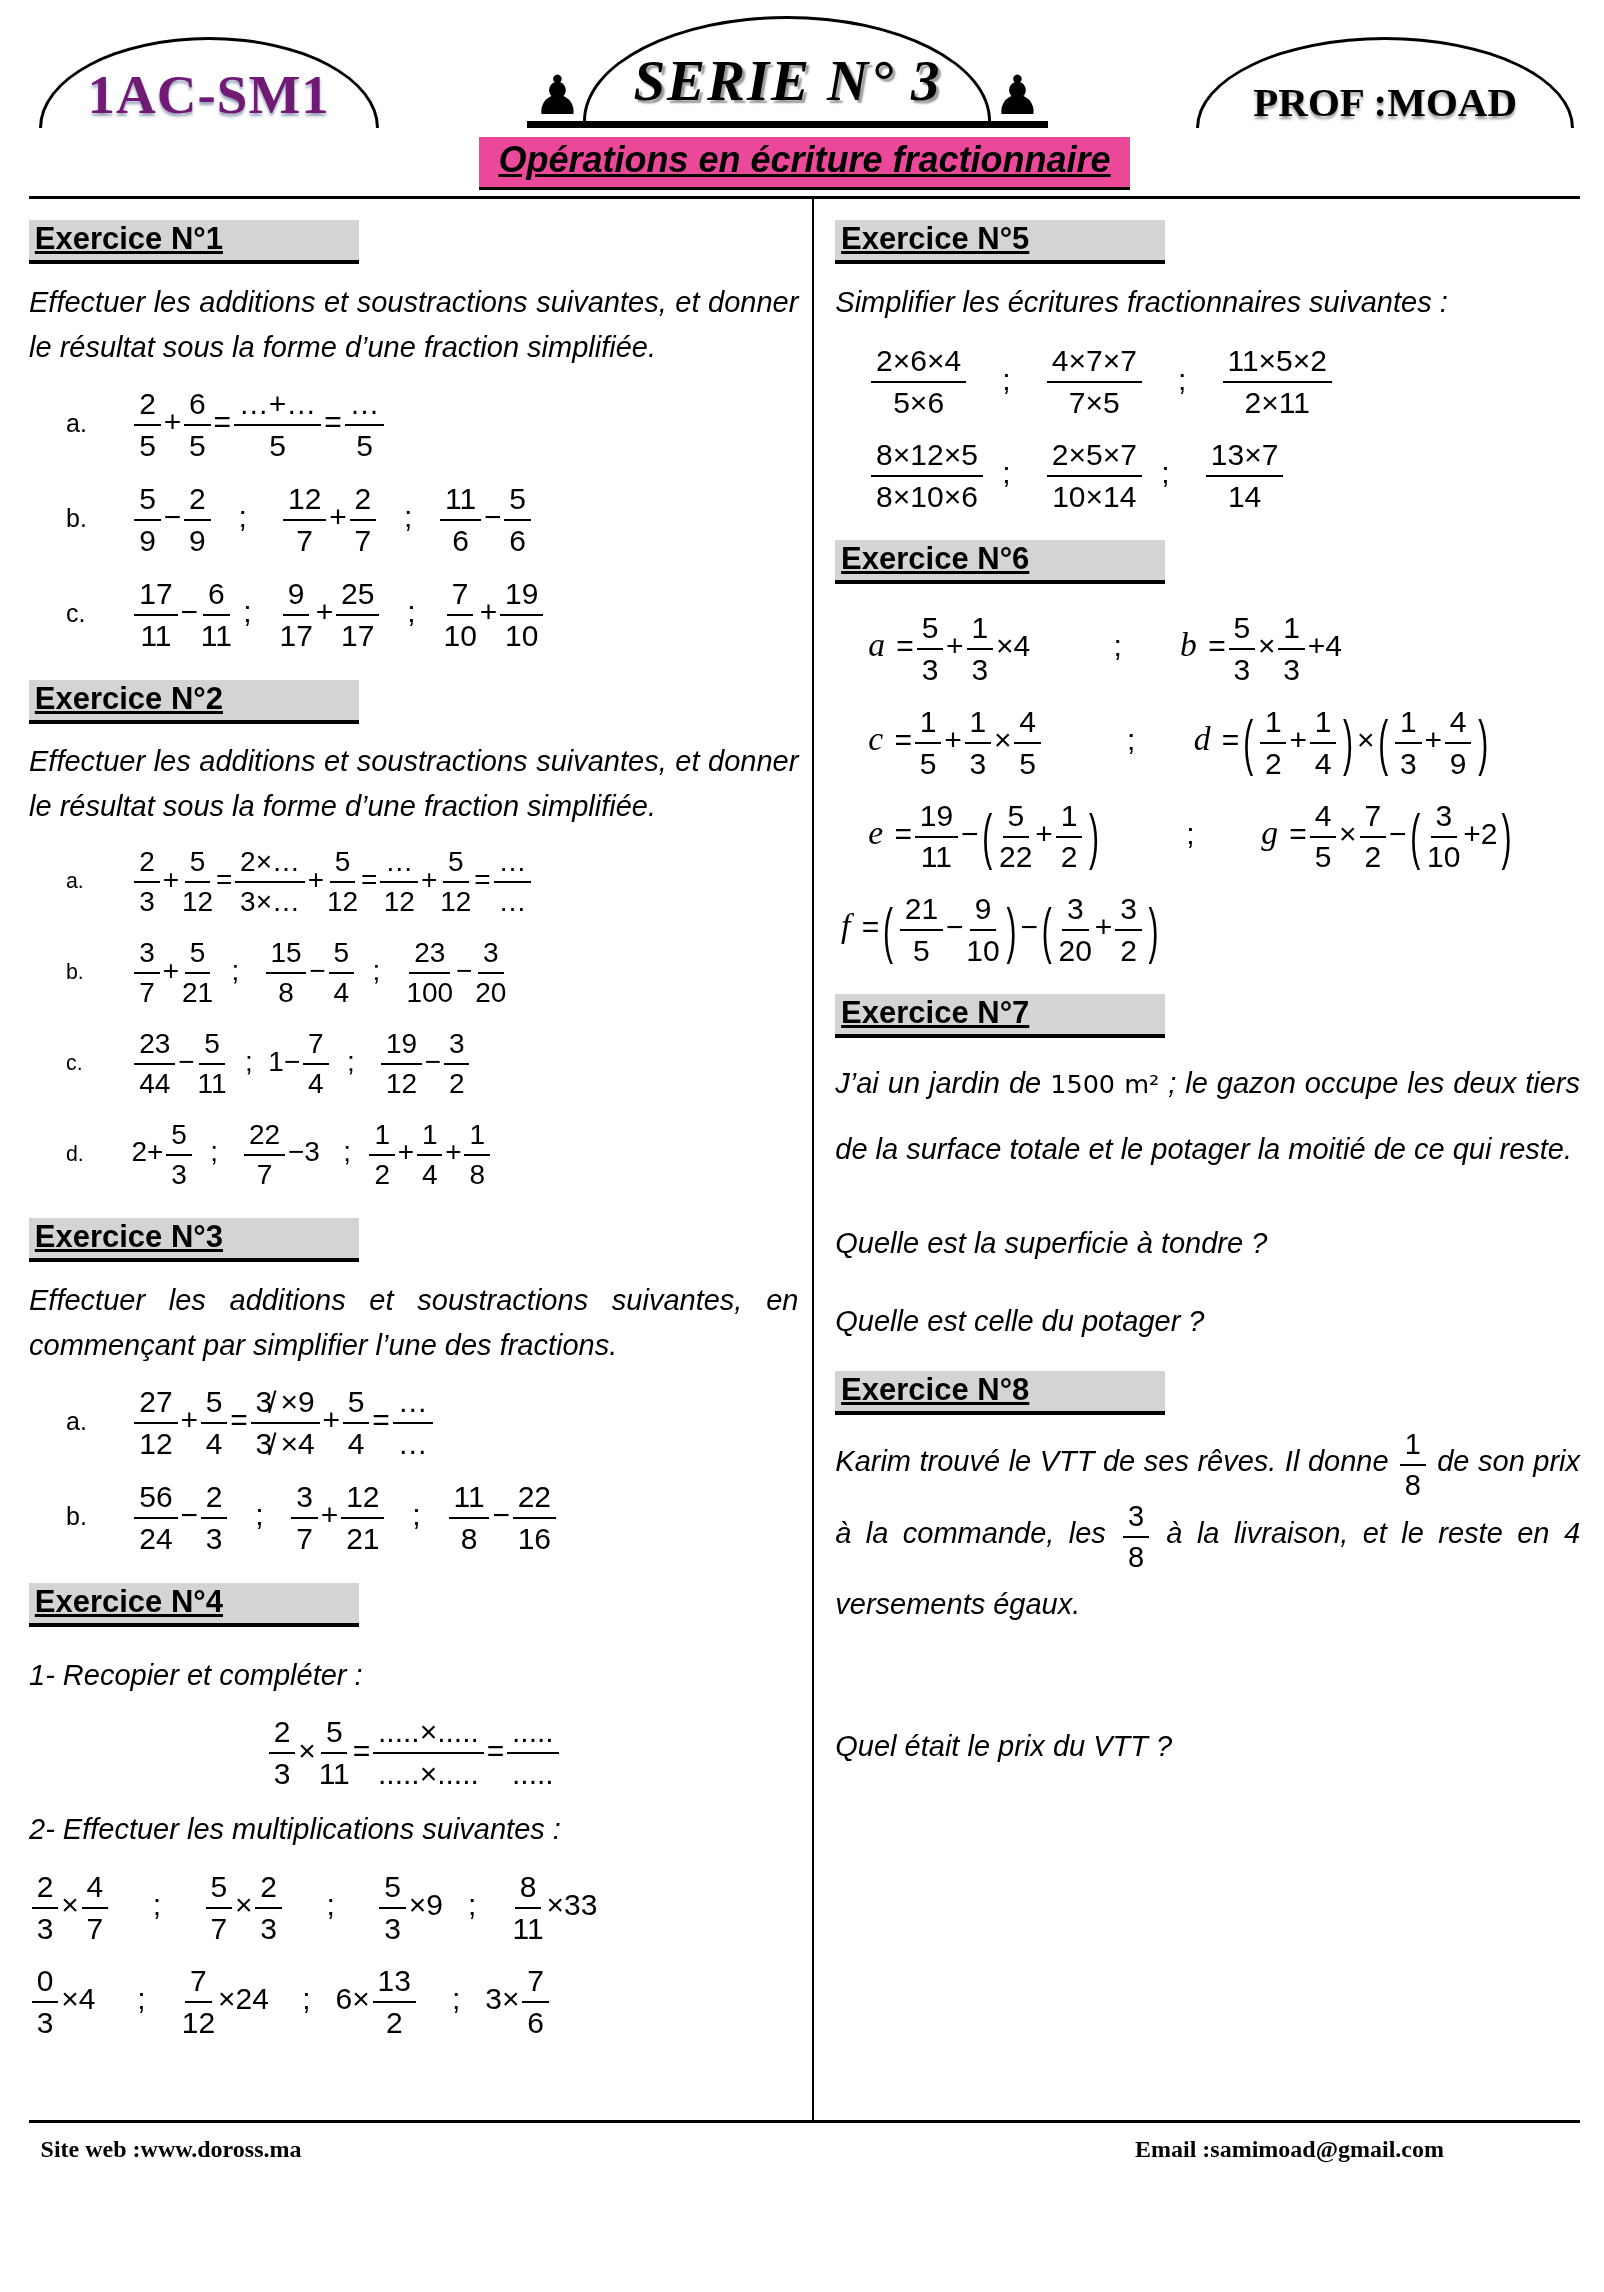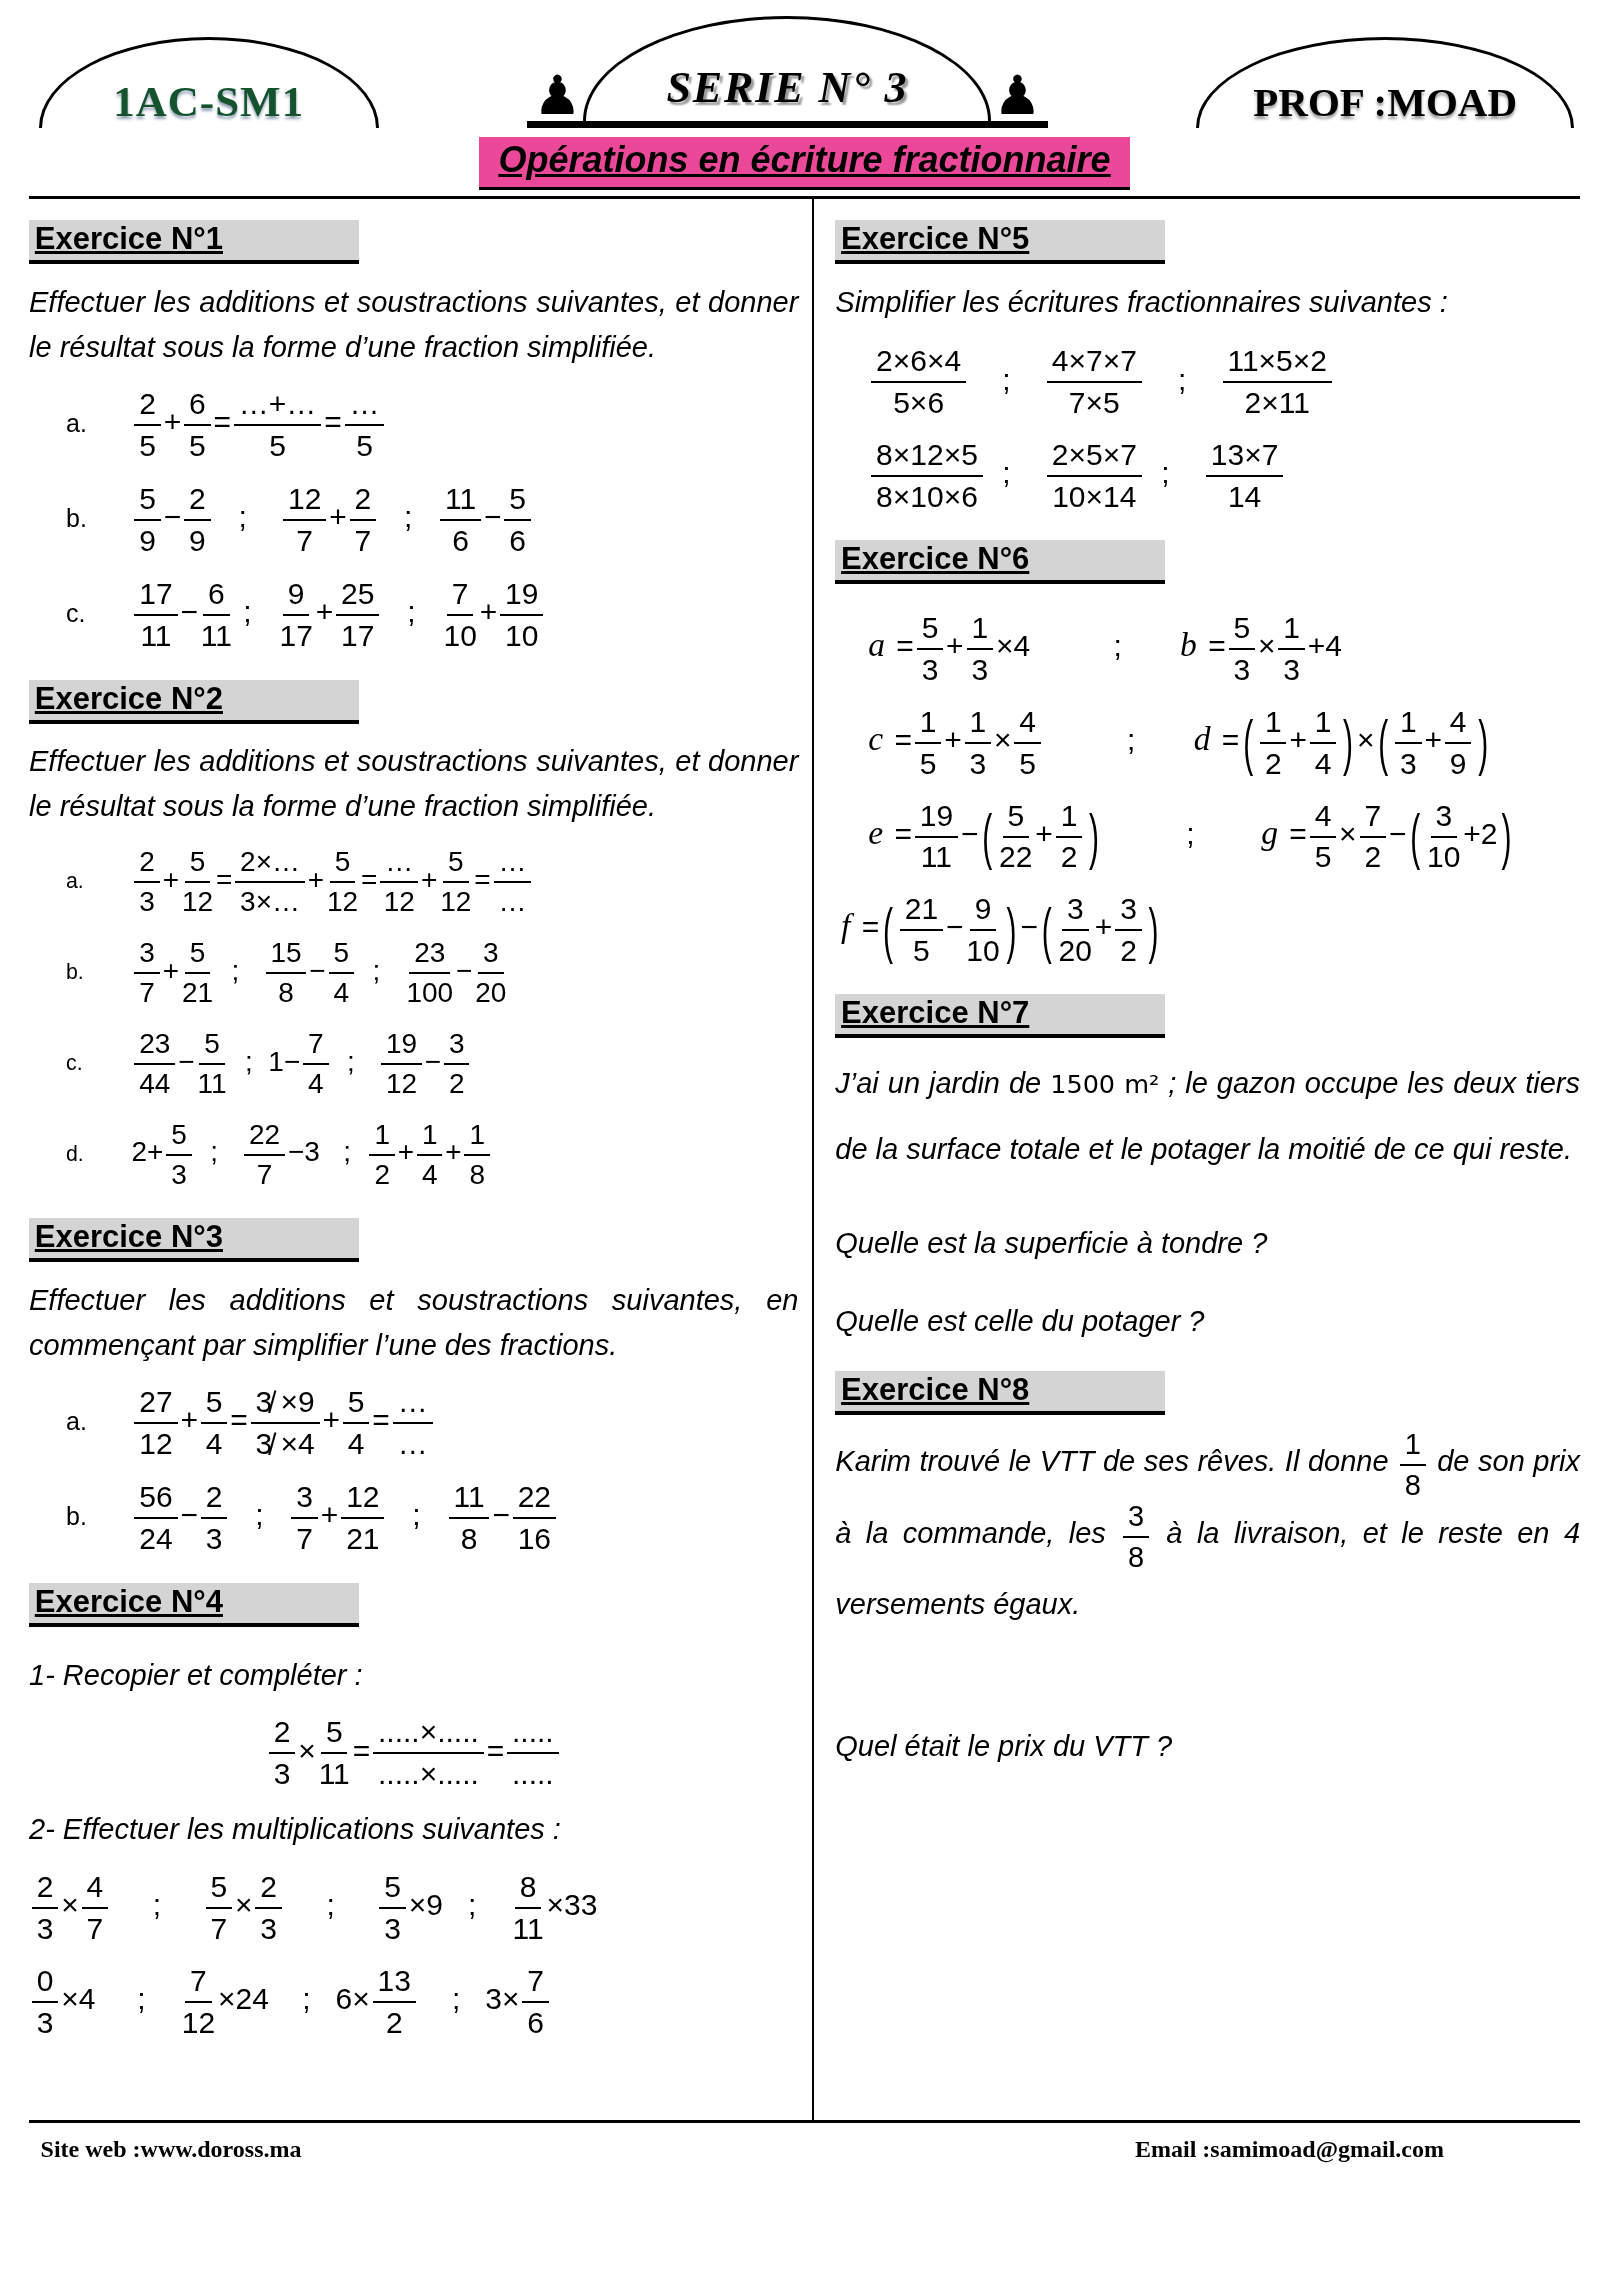--- a/index.html
+++ b/index.html
@@ -7,22 +7,22 @@
   .page{padding:7.8px 25px 0 29px;}
 
   
   .header{display:flex;justify-content:space-between;align-items:flex-end;padding:7.8px 5.8px 0 9.7px;}
   .dome{border:3.9px solid #000;border-bottom:none;border-radius:50% 50% 0 0 / 100% 100% 0 0;
         display:flex;align-items:flex-end;justify-content:center;box-sizing:border-box;}
   .dome-left{width:340px;height:91px;}
   .dome-center{width:408px;height:105px;}
   .dome-right{width:378px;height:91px;}
   .badge-text{font-family:"Liberation Serif",serif;font-weight:bold;white-space:nowrap;}
-  .left-text{font-size:43px;color:#14532d;letter-spacing:1px;text-shadow:0 2.9px 2.9px #97a2b8;padding-bottom:1.9px;text-align:center;}
-  .center-text{font-size:44px;font-style:italic;letter-spacing:1.9px;text-shadow:2.9px 2.9px 1.9px #9a9a9a;padding-bottom:7.8px;}
+  .left-text{font-size:55px;color:#701a75;letter-spacing:1px;text-shadow:0 2.9px 2.9px #97a2b8;padding-bottom:1.9px;text-align:center;}
+  .center-text{font-size:57px;font-style:italic;letter-spacing:1.9px;text-shadow:2.9px 2.9px 1.9px #9a9a9a;padding-bottom:7.8px;}
   .right-text{font-size:41px;text-shadow:0 2.9px 2.9px #9a9a9a;padding-bottom:1.9px;}
   .mid{display:flex;align-items:flex-end;border-bottom:7.8px solid #000;padding:0 3.9px;}
   .pawn{font-size:54px;line-height:.92;margin:0 1.9px;}
 
   
   .title-wrap{text-align:center;margin:9.7px 0 5.8px;}
   .page-title{display:inline-block;background:#ec4899;font-style:italic;font-weight:bold;font-size:36px;
               text-decoration:underline;border-bottom:3.9px solid #000;padding:1.9px 19.4px 5.8px;}
 
   

